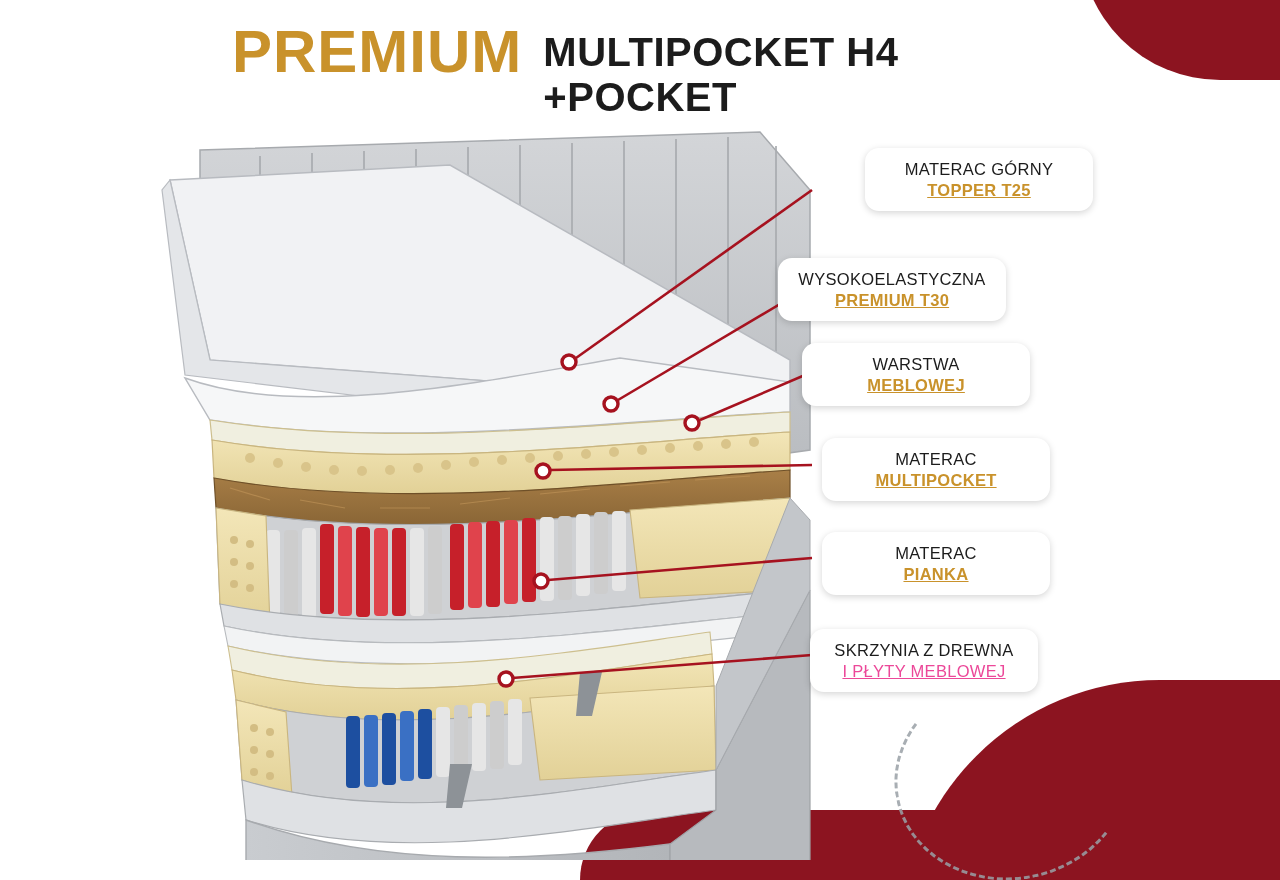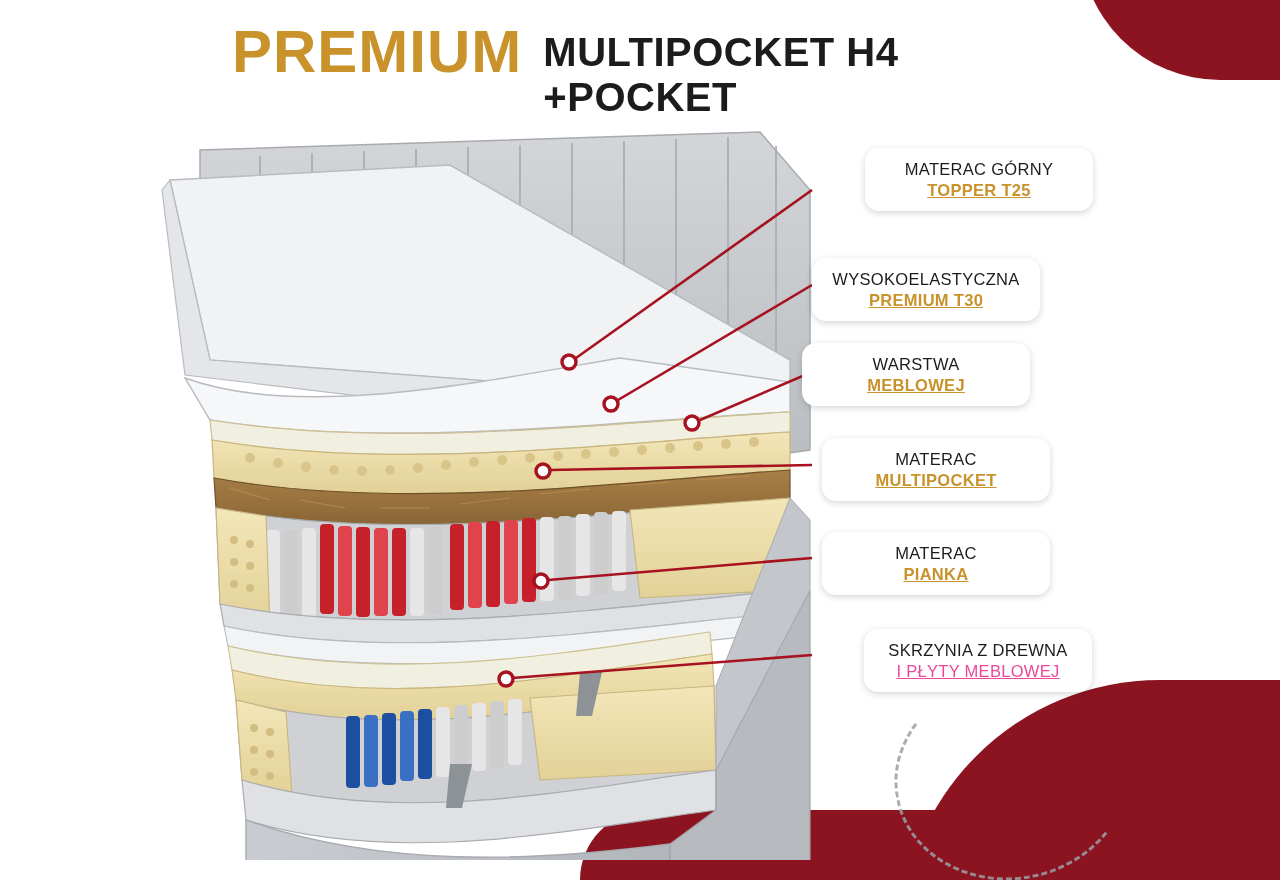--- a/index.html
+++ b/index.html
@@ -122,25 +122,25 @@
     font-size: 16.5px;
     font-weight: bold;
     color: #c9922b;
     letter-spacing: .3px;
     line-height: 1.25;
     text-decoration: underline;
   }
   .callout.plain .l2 { color: #ec4899; font-weight: normal; }
 
   .c1 { left: 822px; top: 148px; margin-left: 43px; }
-  .c2 { left: 812px; top: 258px; }
+  .c2 { left: 778px; top: 258px; }
   .c3 { left: 802px; top: 343px; }
   .c4 { left: 822px; top: 438px; }
   .c5 { left: 822px; top: 532px; }
-  .c6 { left: 864px; top: 629px; }
+  .c6 { left: 810px; top: 629px; }
 
   
   .leaders {
     position: absolute;
     left: 0; top: 0;
     width: 1280px; height: 880px;
     z-index: 5;
     pointer-events: none;
   }
 </style>

